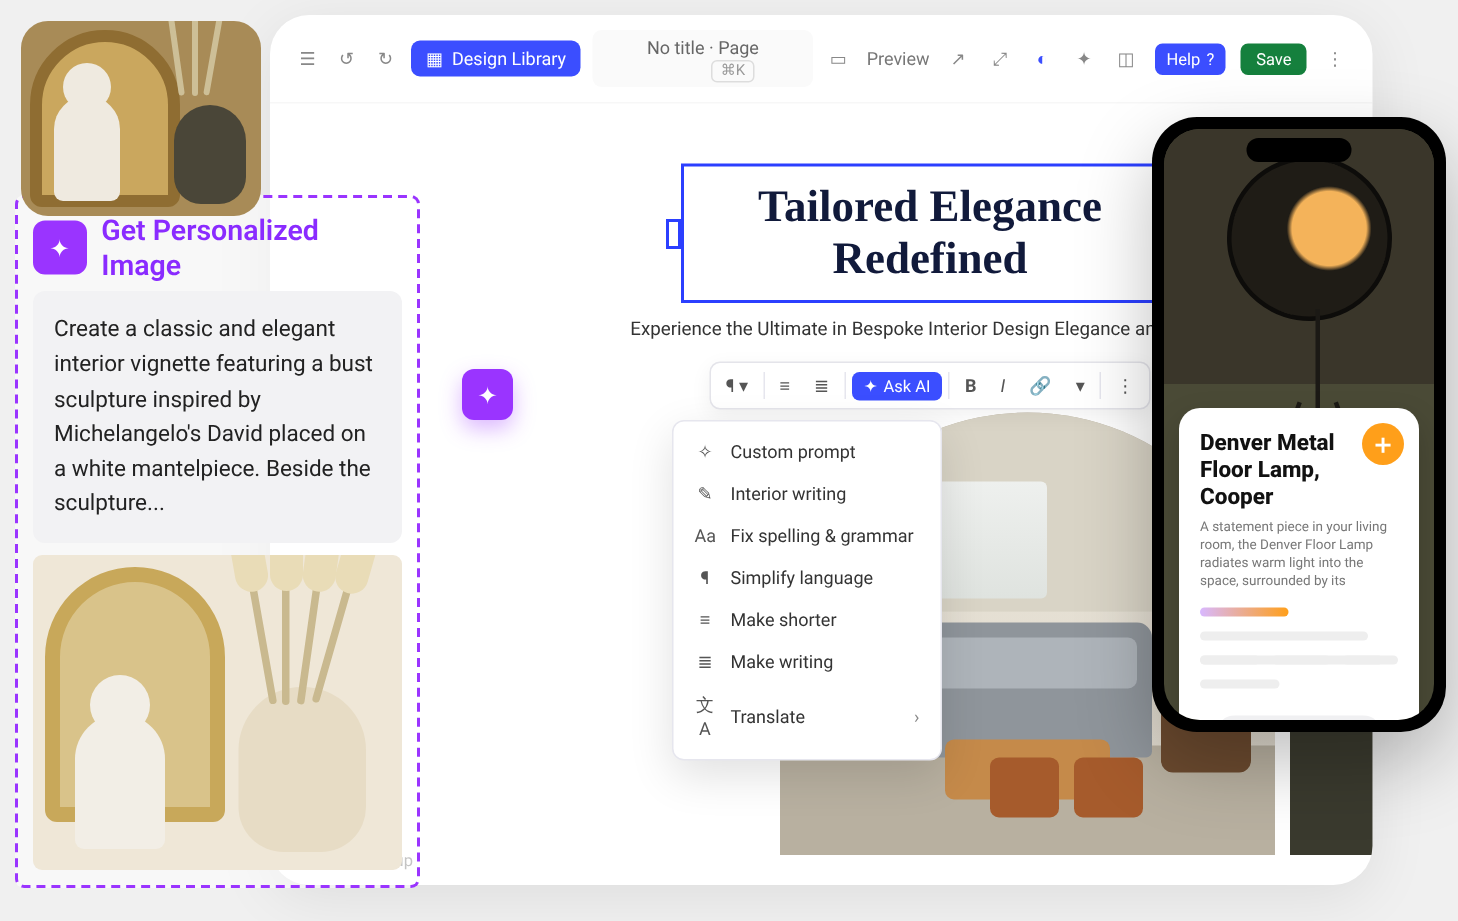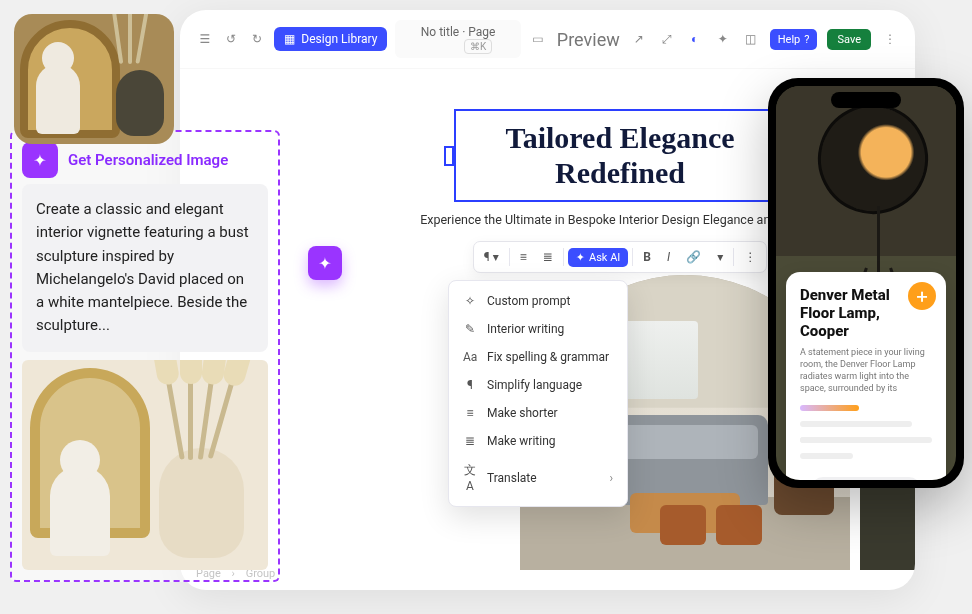--- a/index.html
+++ b/index.html
@@ -94,21 +94,21 @@
   .crumb span { padding:0 4px; }
 
   
   .overlay {
     position:absolute; left:10px; top:130px; width:270px;
     border:2px dashed #9a34ff; border-radius:6px; background:rgba(255,255,255,.5);
     padding:10px 10px 10px 10px; z-index:6;
   }
   .ov-header { display:flex; align-items:center; gap:10px; margin-bottom:6px;}
   .ov-chip { width:36px; height:36px; border-radius:8px; background:#9a34ff; display:flex; align-items:center; justify-content:center; color:#fff;}
-  .ov-title { font-size:15px; font-weight:600; color:#8a2bff;}
+  .ov-title { font-size:19px; font-weight:600; color:#8a2bff;}
   .ov-textcard {
     background:#f2f2f4; border-radius:8px; padding:14px 14px; font-size:15px; color:#222; line-height:1.55;
   }
   .ov-image {
     margin-top:8px; height:210px; border-radius:6px; position:relative; overflow:hidden;
     background:#efe7d7;
   }
   .mirror { position:absolute; left:8px; top:8px; width:120px; height:170px; background:#d9c38a; border-radius:60px 60px 8px 8px; border:10px solid #c8a85a;}
   .bust { position:absolute; left:28px; bottom:14px; width:60px; height:90px; background:#f2eee6; border-radius:30px 30px 6px 6px;}
   .bust::after{content:"";position:absolute;left:10px;top:-26px;width:40px;height:40px;background:#f2eee6;border-radius:20px;}
@@ -172,21 +172,21 @@
       <span>Design Library</span>
     </div>
     <div class="title-pill">
       <div class="inner">
         <span>No title · Page</span>
         <span class="kbd">⌘K</span>
       </div>
     </div>
     <div class="right-icons">
       <div class="tb-icon">▭</div>
-      <span style="font-size:18px;cursor:pointer;">Preview</span>
+      <span style="font-size:12px;cursor:pointer;">Preview</span>
       <div class="tb-icon">↗</div>
       <div class="tb-icon">⤢</div>
       <div class="tb-icon" style="color:#3b4eff;">◐</div>
       <div class="tb-icon">✦</div>
       <div class="tb-icon">◫</div>
       <div class="help">
         <span>Help</span>
         <span>?</span>
       </div>
       <div class="save">Save</div>

